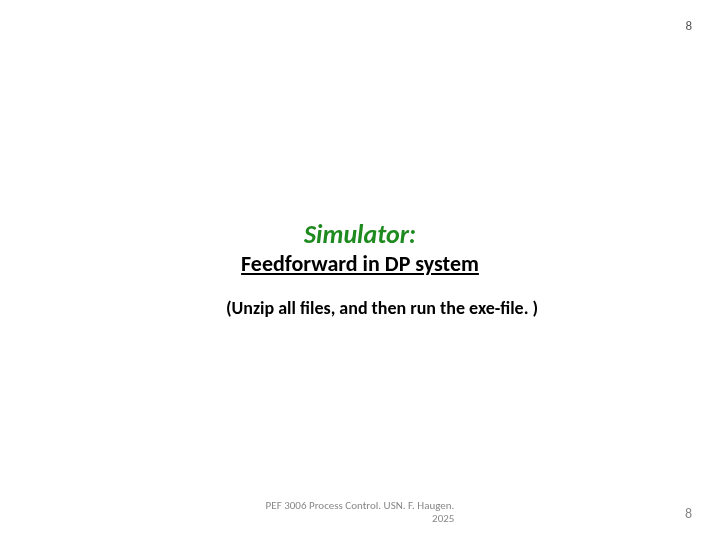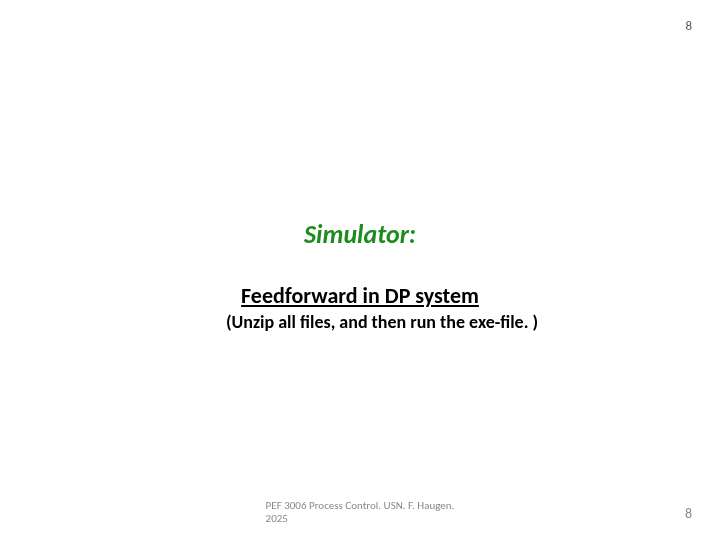--- a/index.html
+++ b/index.html
@@ -21,49 +21,48 @@
     top: 218px;
     left: 0;
     width: 100%;
     text-align: center;
   }
   .heading {
     font-size: 26px;
     font-weight: bold;
     font-style: italic;
     color: #1f8a1f;
-    margin-bottom: 32px;
   }
   .link {
     display: inline-block;
     font-size: 22px;
     font-weight: bold;
     color: #000;
     text-decoration: underline;
-    margin-bottom: 2px;
+    margin-bottom: 20px;
     cursor: pointer;
   }
   .instruction {
     font-size: 18px;
     font-weight: bold;
     color: #000;
     margin-left: 44px;
   }
   .footer {
     position: absolute;
     bottom: 14px;
     left: 0;
     width: 100%;
   }
   .footer-text {
     position: absolute;
     left: 50%;
     transform: translateX(-50%);
     bottom: 0;
-    text-align: left;
+    text-align: right;
     font-size: 11px;
     color: #888;
     line-height: 1.25;
     white-space: nowrap;
   }
   .footer-num {
     position: absolute;
     right: 28px;
     bottom: 4px;
     font-size: 14px;

